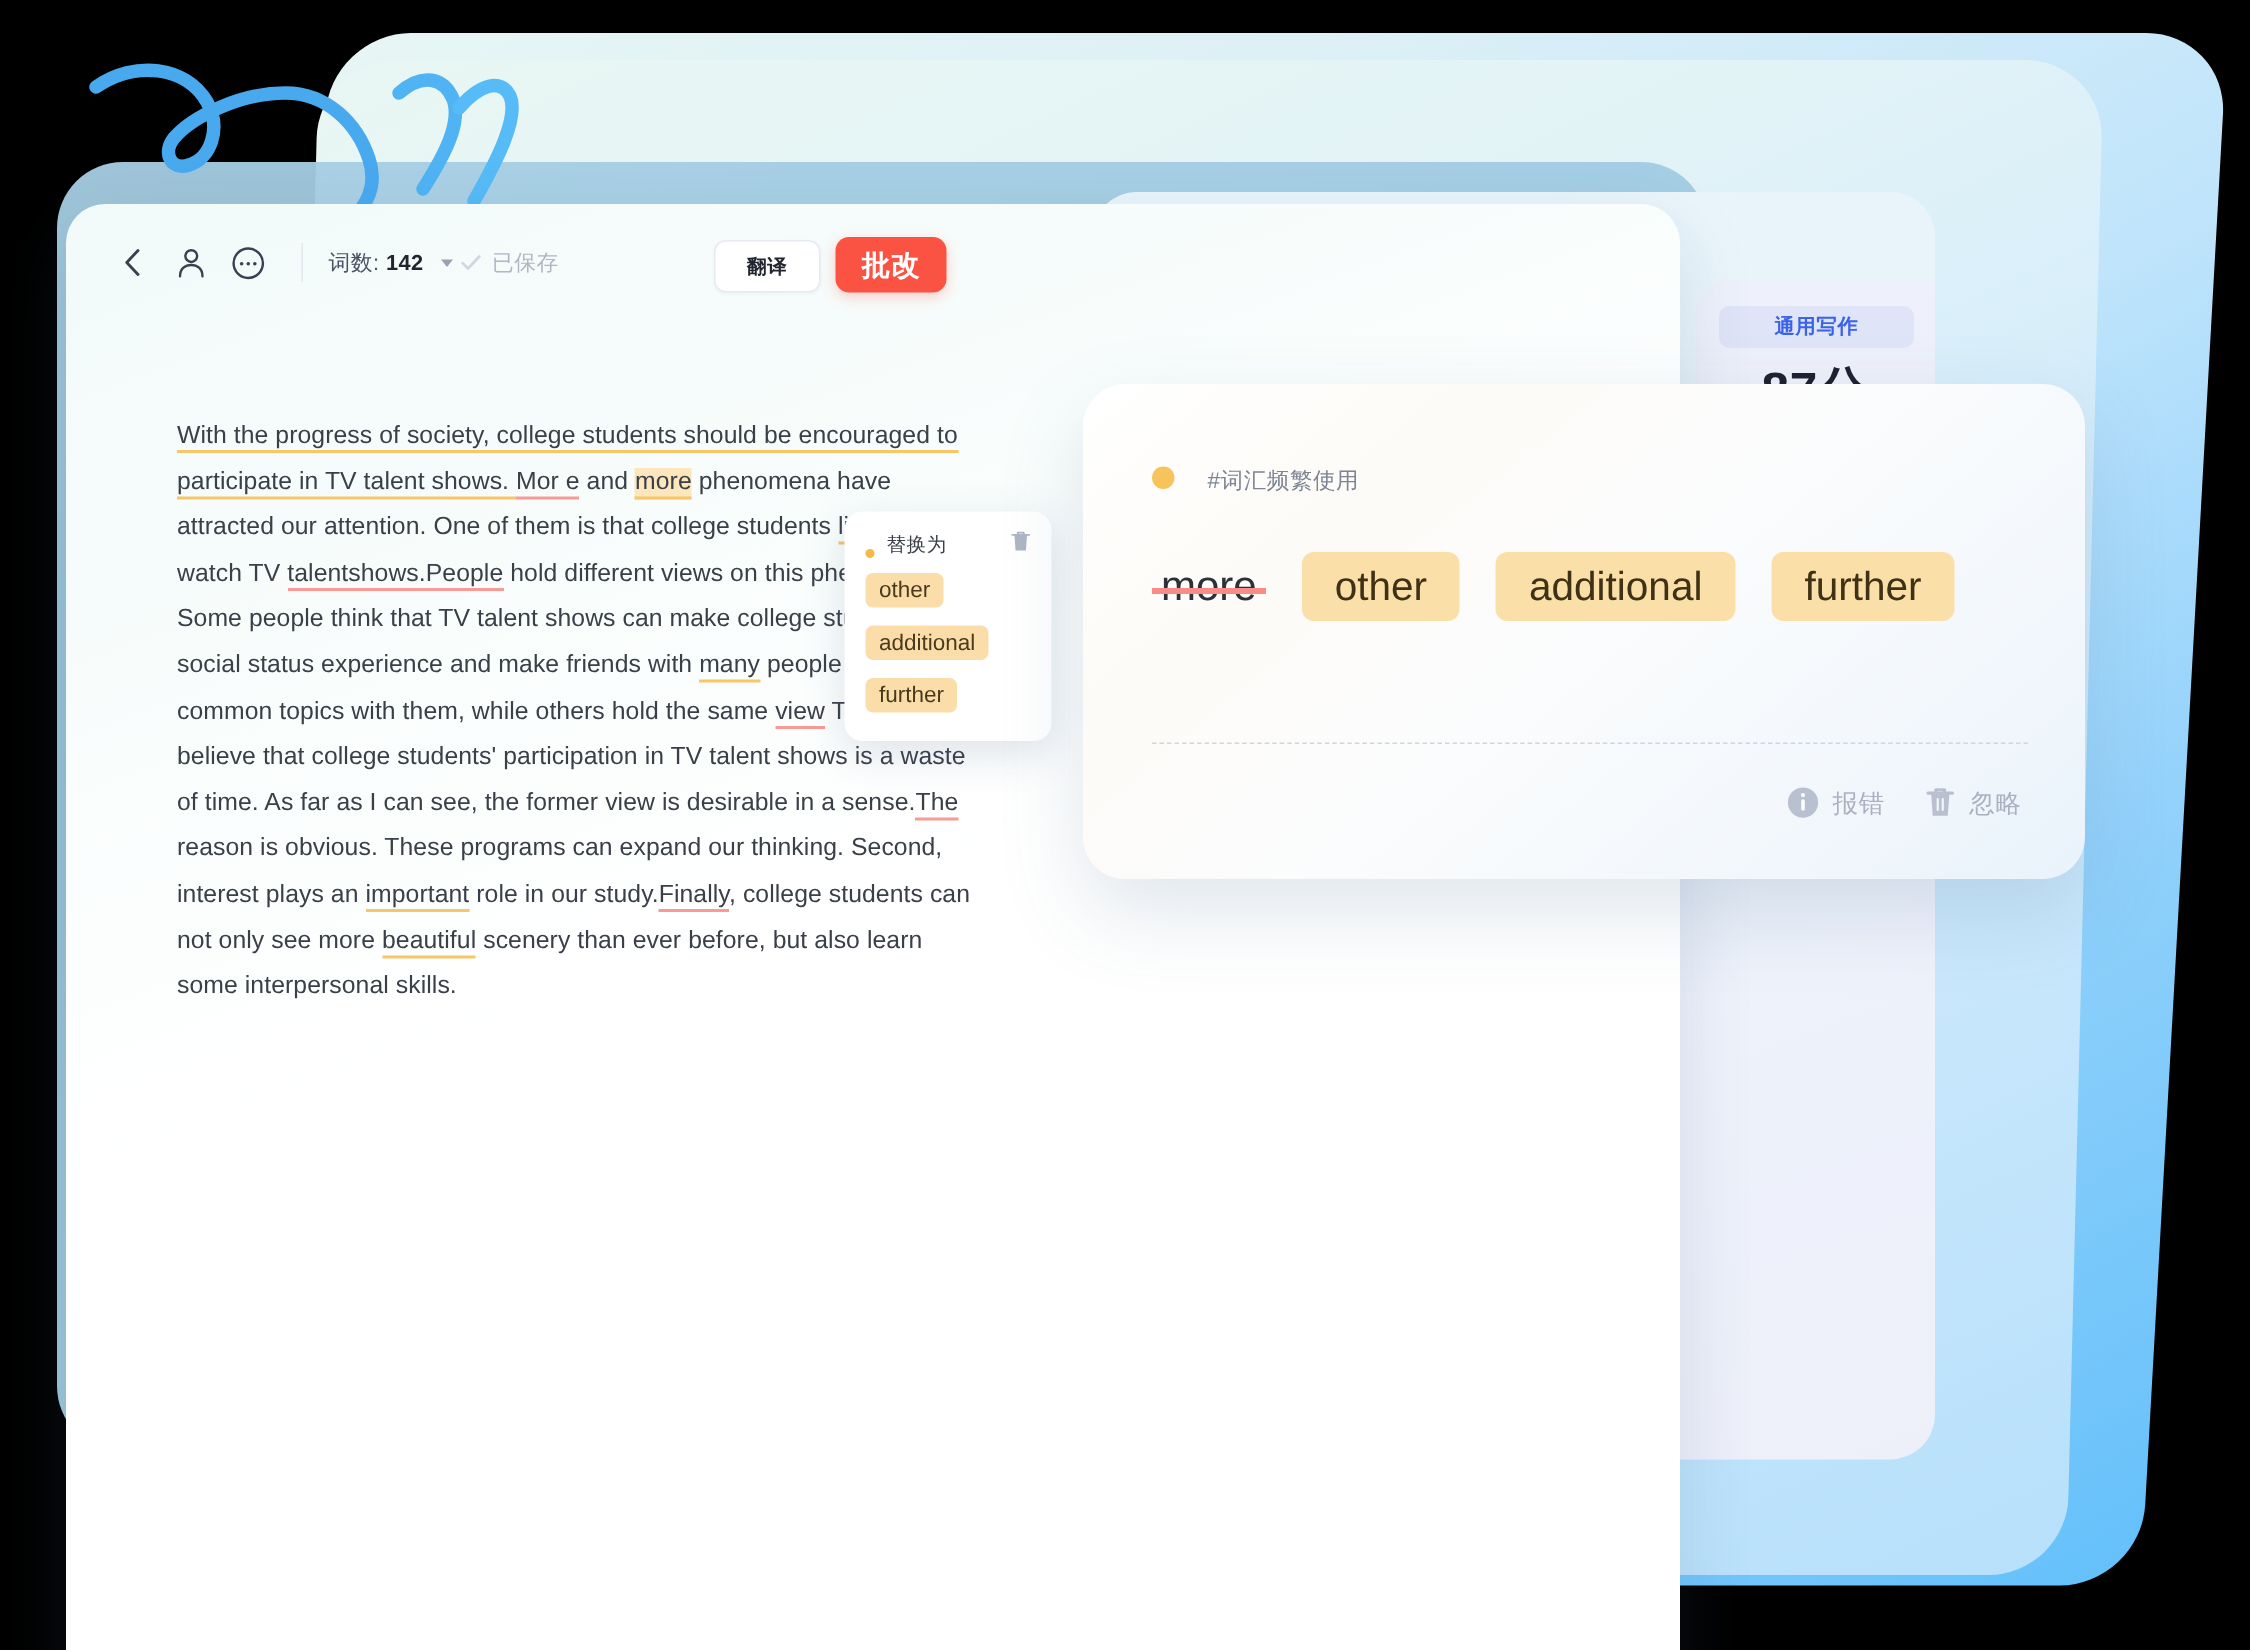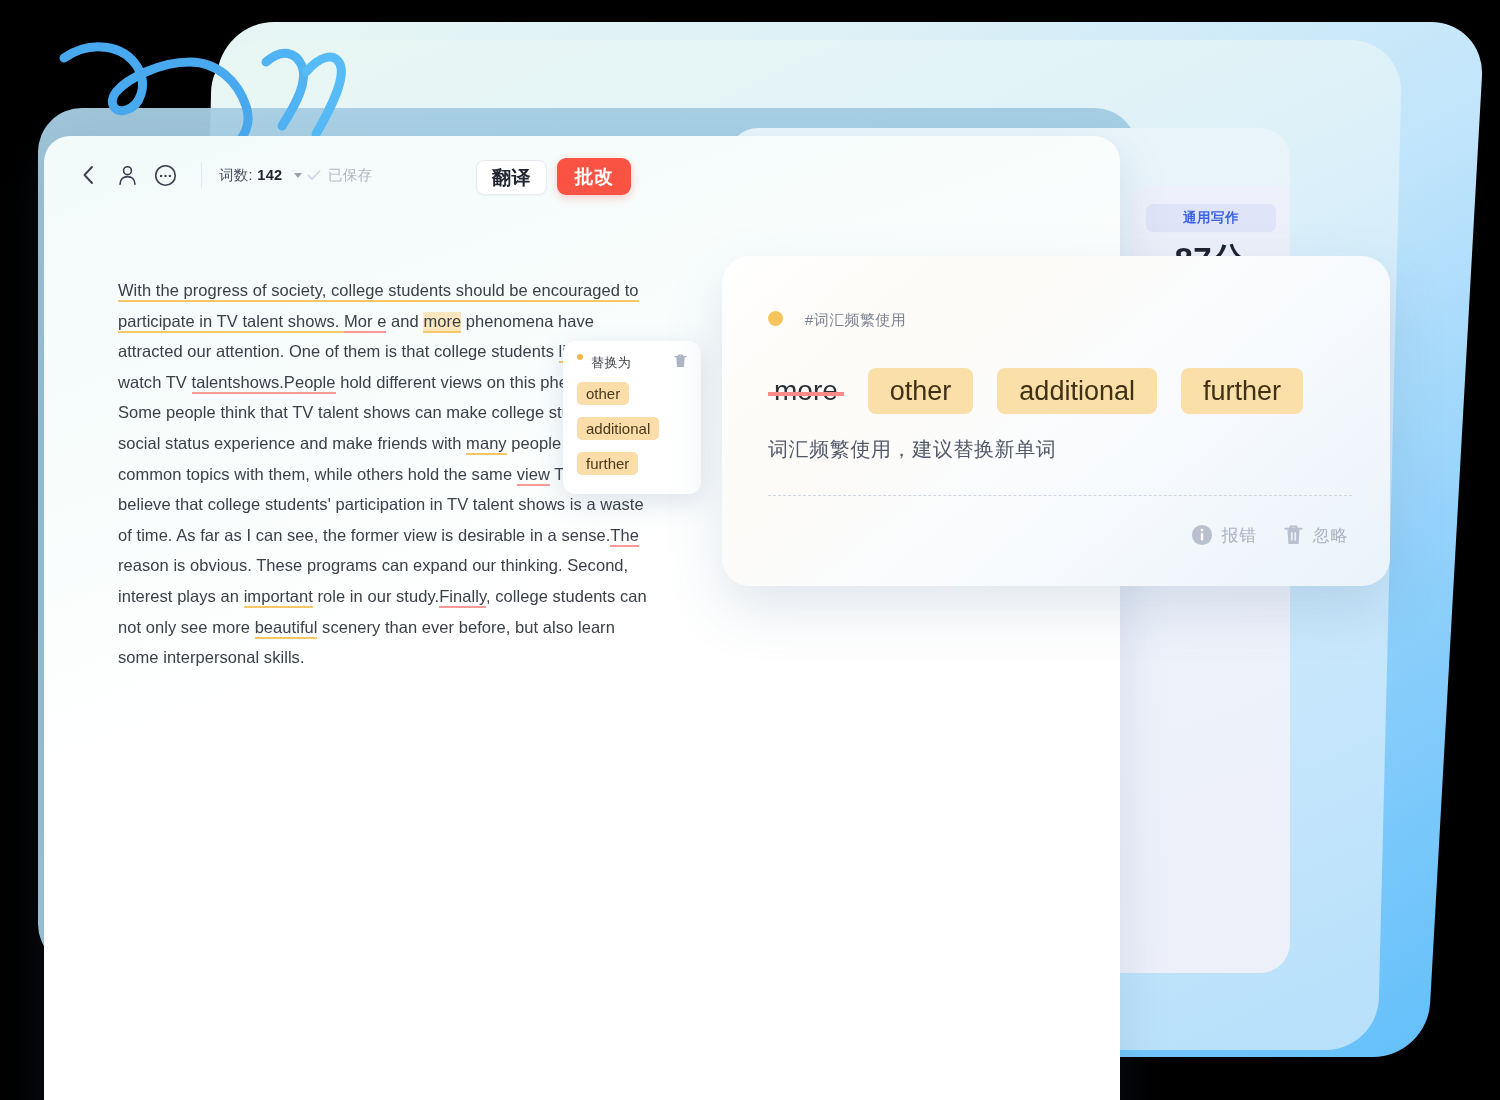--- a/index.html
+++ b/index.html
@@ -93,21 +93,21 @@
   .caret-down{
     display:inline-block;width:0;height:0;margin-left:7px;vertical-align:2px;
     border-left:4.5px solid transparent;border-right:4.5px solid transparent;
     border-top:5px solid #9aa2b1;
   }
   .tb-saved{position:absolute;left:346px;top:166px;font-size:14.5px;color:#aeb7c4;letter-spacing:.3px;}
 
   .btn-translate{
     position:absolute;left:494px;top:160px;width:69px;height:33px;
     background:#fff;border:1px solid #e7eaf0;border-radius:8px;
-    font-size:19px;font-weight:700;color:#20252f;
+    font-size:13px;font-weight:700;color:#20252f;
     display:flex;align-items:center;justify-content:center;cursor:pointer;
     box-shadow:0 1px 2px rgba(100,120,150,.07);letter-spacing:.5px;
   }
   .btn-correct{
     position:absolute;left:575px;top:158px;width:74px;height:37px;
     background:#fa5343;border-radius:9px;
     font-size:19px;font-weight:700;color:#fff;
     display:flex;align-items:center;justify-content:center;cursor:pointer;
     box-shadow:0 3px 9px rgba(250,83,67,.28);letter-spacing:.5px;
   }
@@ -124,21 +124,21 @@
   .u-orange{border-bottom:2px solid #f6c667;padding-bottom:1px;}
   .u-red{border-bottom:2px solid #f99a97;padding-bottom:1px;}
   .hl-orange{background:#fbe6bd;border-bottom:2px solid #f6c667;padding-bottom:1px;}
 
   
   .popup{
     position:absolute;left:563px;top:341px;width:138px;height:153px;
     background:#fff;border-radius:12px;
     box-shadow:0 8px 28px rgba(70,100,140,.18);
   }
-  .pop-head{position:absolute;left:14px;top:13px;display:flex;align-items:flex-start;gap:8px;}
+  .pop-head{position:absolute;left:14px;top:13px;display:flex;align-items:flex-end;gap:8px;}
   .pop-dot{width:6px;height:6px;border-radius:50%;background:#f5b84a;}
   .pop-title{font-size:13px;color:#3b4048;letter-spacing:.4px;}
   .pop-trash{position:absolute;right:13px;top:12px;cursor:pointer;}
   .pop-opt{
     position:absolute;left:14px;background:#fbddaa;color:#4a3a1c;
     font-size:15px;border-radius:5px;padding:3px 9px;cursor:pointer;
   }
 
   
   .detail-card{
@@ -313,21 +313,20 @@
       <span class="dc-tag">#词汇频繁使用</span>
     </div>
 
     <div class="dc-row">
       <span class="dc-old">more</span>
       <span class="dc-opt">other</span>
       <span class="dc-opt">additional</span>
       <span class="dc-opt">further</span>
     </div>
 
-    <div class="dc-desc">词汇频繁使用，建议替换新单词</div>
 
     <div class="dc-divider"></div>
 
     <div class="dc-actions">
       <div class="dc-act">
         <svg width="22" height="22" viewBox="0 0 24 24">
           <circle cx="12" cy="12" r="11" fill="#b9c0cf"></circle>
           <circle cx="12" cy="6.6" r="1.5" fill="#fff"></circle>
           <rect x="10.7" y="9.6" width="2.6" height="8.4" rx="1.3" fill="#fff"></rect>
         </svg>

